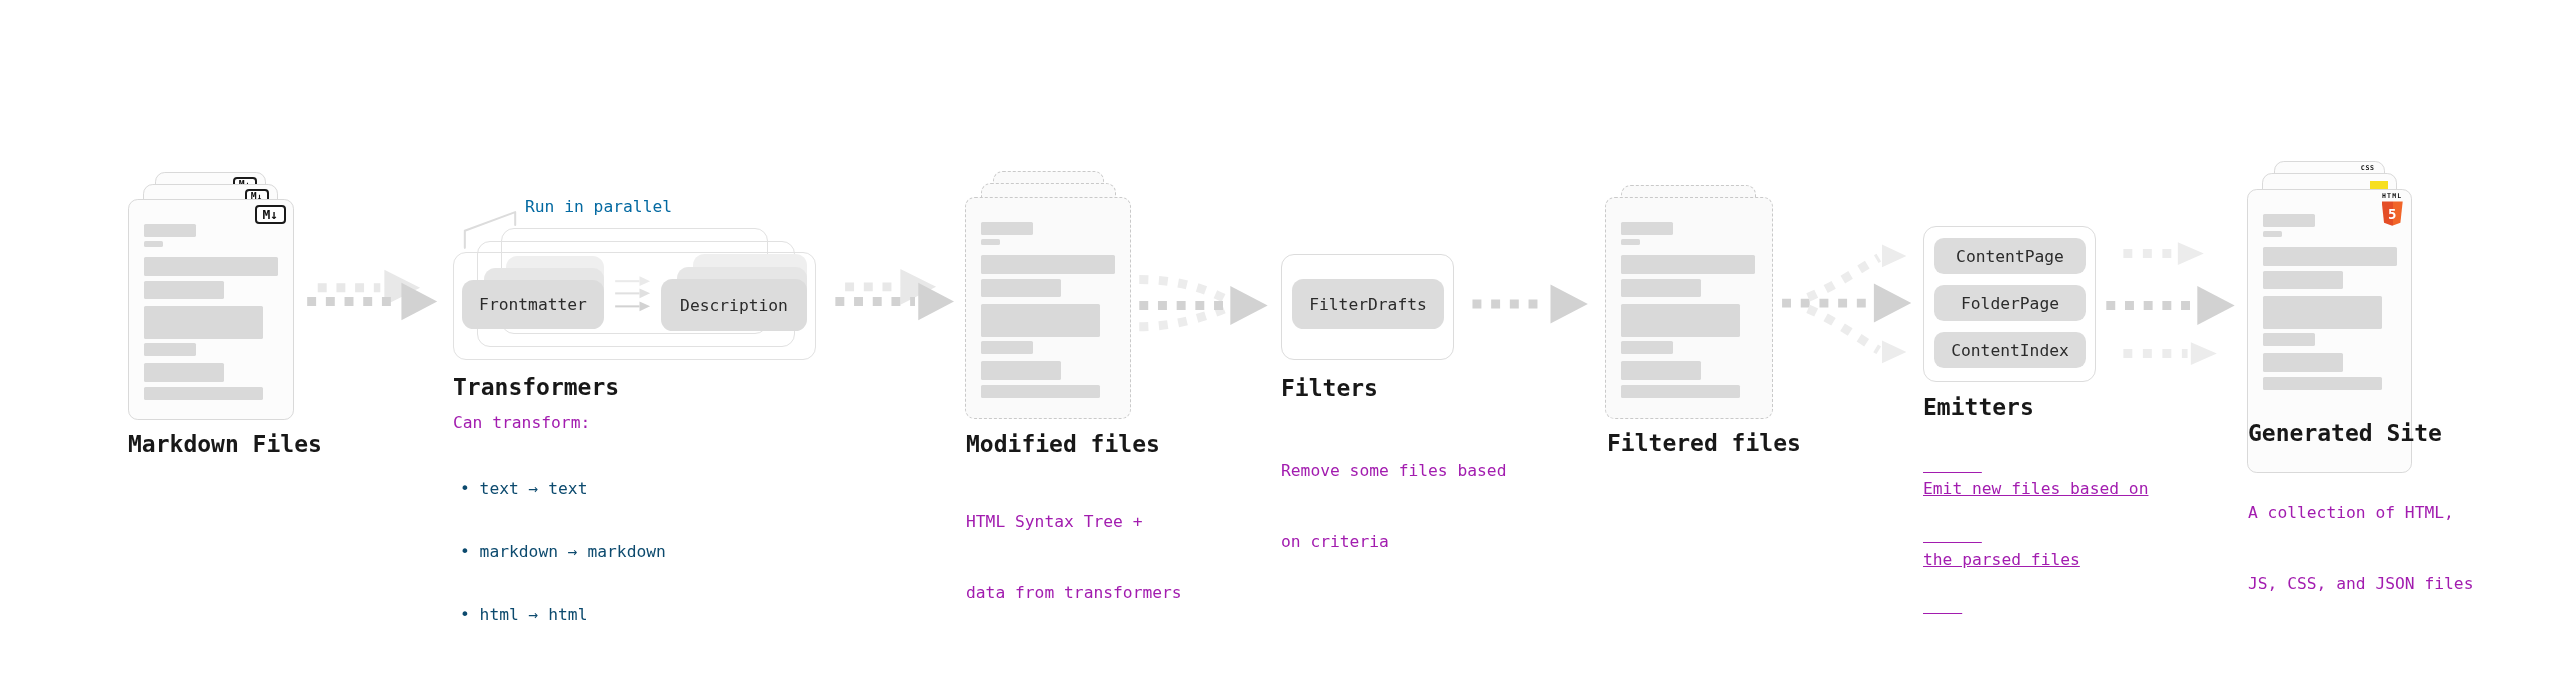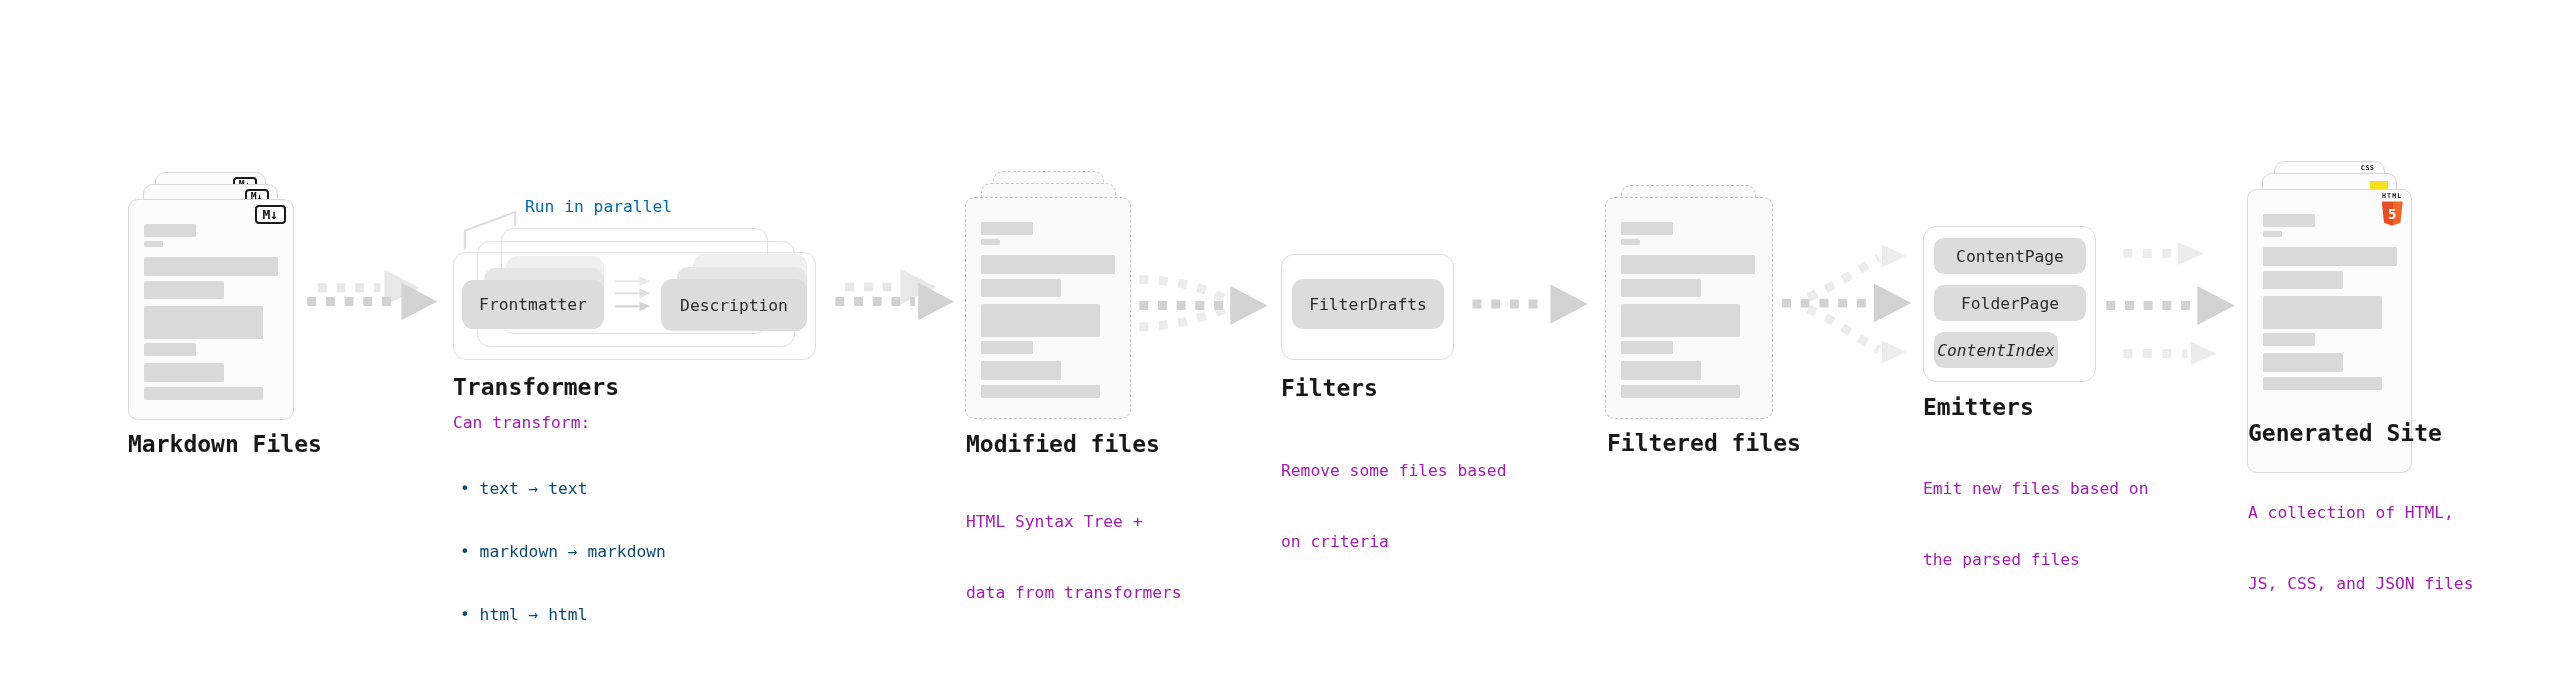--- a/index.html
+++ b/index.html
@@ -227,23 +227,23 @@
           <i></i>
         </div>
     </div>
     <div class="stage-label" style="left:1607px;top:430px;">Filtered files</div>
   </div>
 
   <div>
     <div class="panel" style="left:1923px;top:226px;width:173px;height:156px;"></div>
     <div class="pill small" style="left:1934px;top:238px;width:152px;height:36px;">ContentPage</div>
     <div class="pill small" style="left:1934px;top:285px;width:152px;height:36px;">FolderPage</div>
-    <div class="pill small" style="left:1934px;top:332px;width:124px;height:36px;font-style:italic;">ContentIndex</div>
+    <div class="pill small" style="left:1934px;top:332px;width:152px;height:36px;">ContentIndex</div>
     <div class="stage-label" style="left:1923px;top:394px;">Emitters</div>
-    <div class="caption" style="left:1923px;top:430px;">
+    <div class="caption" style="left:1923px;top:430px;text-decoration:underline;">
       <div>Emit new files based on</div>
       <div>the parsed files</div>
     </div>
   </div>
 
   <div>
     <div class="file-card" style="left:2274px;top:161px;width:111px;height:220px;">
       <div class="badge-css">
         <div class="t">CSS</div>
         <div class="bar"></div>

